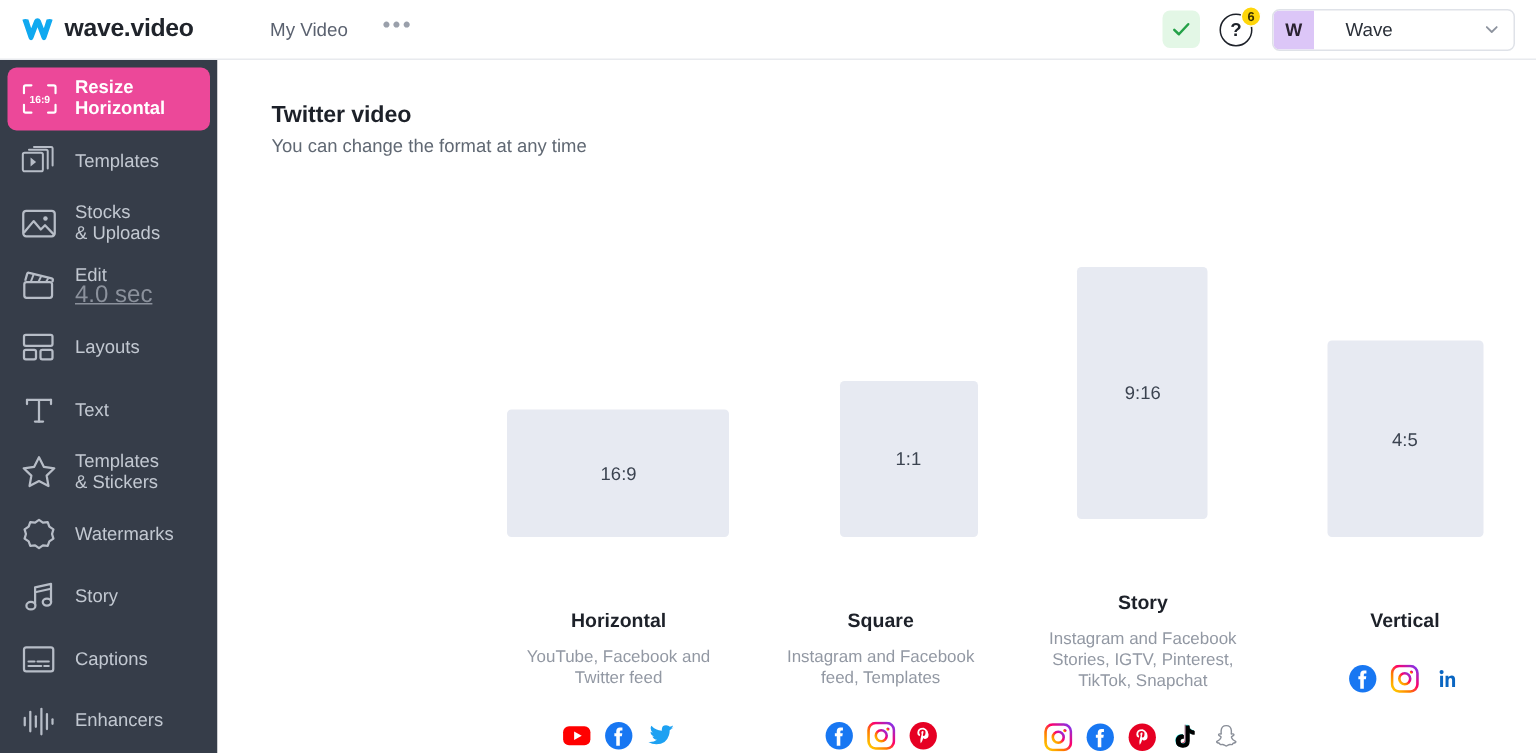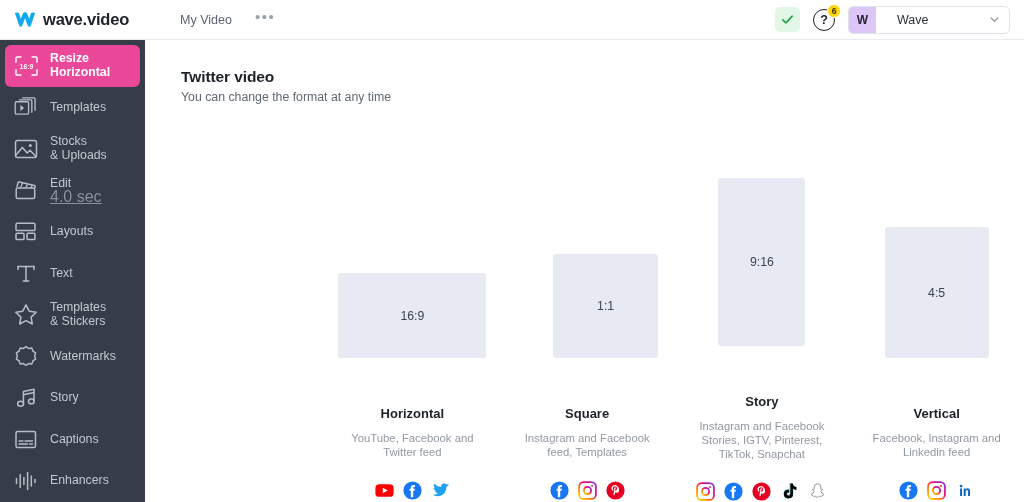--- a/index.html
+++ b/index.html
@@ -124,21 +124,21 @@
   .preview-zone {
     height: 200px; display: flex; align-items: flex-end; justify-content: center;
     width: 100%;
   }
   .preview-box {
     background: #e7eaf2; border-radius: 3px;
     display: flex; align-items: center; justify-content: center;
     font-size: 12.3px; color: #3b4350;
   }
   .preview-box.r169 { width: 148px; height: 85px; }
-  .preview-box.r11  { width: 105px; height: 104px; margin-left: 37px; }
+  .preview-box.r11  { width: 92px; height: 104px; margin-left: 37px; }
   .preview-box.r916 { width: 87px; height: 168px; }
   .preview-box.r45  { width: 104px; height: 131px; }
 
   .format-title { font-size: 13px; font-weight: bold; color: #1d2129; margin-top: 48px; }
   .format-desc {
     font-size: 11.3px; color: #9298a3; text-align: center;
     line-height: 14px; margin-top: 10px; max-width: 150px;
   }
   .social-row {
     display: flex; align-items: center; justify-content: center;
@@ -444,21 +444,20 @@
               <path d="M12 2.2 Q16 2.2 16.3 6.4 Q16.4 8 16.2 9.2 Q16.6 9.4 17.2 9.2 Q18 9 18.4 9.6 Q18.7 10.2 17.9 10.7 Q17.1 11.2 16.6 11.5 Q16.2 11.8 16.5 12.5 Q17.2 14.4 19.5 15.2 Q20.3 15.5 20 16.1 Q19.7 16.7 17.9 17 Q17.5 17.1 17.4 17.6 Q17.3 18.2 16.9 18.2 Q16.2 18.2 15.3 18.1 Q14.4 18 13.6 18.6 Q12.8 19.3 12 19.3 Q11.2 19.3 10.4 18.6 Q9.6 18 8.7 18.1 Q7.8 18.2 7.1 18.2 Q6.7 18.2 6.6 17.6 Q6.5 17.1 6.1 17 Q4.3 16.7 4 16.1 Q3.7 15.5 4.5 15.2 Q6.8 14.4 7.5 12.5 Q7.8 11.8 7.4 11.5 Q6.9 11.2 6.1 10.7 Q5.3 10.2 5.6 9.6 Q6 9 6.8 9.2 Q7.4 9.4 7.8 9.2 Q7.6 8 7.7 6.4 Q8 2.2 12 2.2 Z" fill="none" stroke="#8a8f99" stroke-width="1.2" stroke-linejoin="round"></path>
             </svg>
           </div>
         </div>
 
         <div class="format-card">
           <div class="preview-zone">
             <div class="preview-box r45">4:5</div>
           </div>
           <div class="format-title">Vertical</div>
-          <div class="format-desc">Facebook, Instagram and Linkedin feed</div>
           <div class="social-row">
             <svg class="social-icon" viewBox="0 0 24 24">
               <circle cx="12" cy="12" r="11.5" fill="#1877F2"></circle>
               <path d="M14.6 12.4 H12.9 V20.4 H9.9 V12.4 H8.3 V9.9 H9.9 V8.3 Q9.9 5 13 5 H15.1 V7.6 H13.8 Q12.9 7.6 12.9 8.6 V9.9 H15 Z" fill="#ffffff"></path>
             </svg>
             <svg class="social-icon" viewBox="0 0 24 24">
               <defs>
                 <linearGradient id="ig3" x1="0" y1="1" x2="1" y2="0">
                   <stop offset="0" stop-color="#FFD600"></stop>
                   <stop offset="0.35" stop-color="#FF7A00"></stop>

